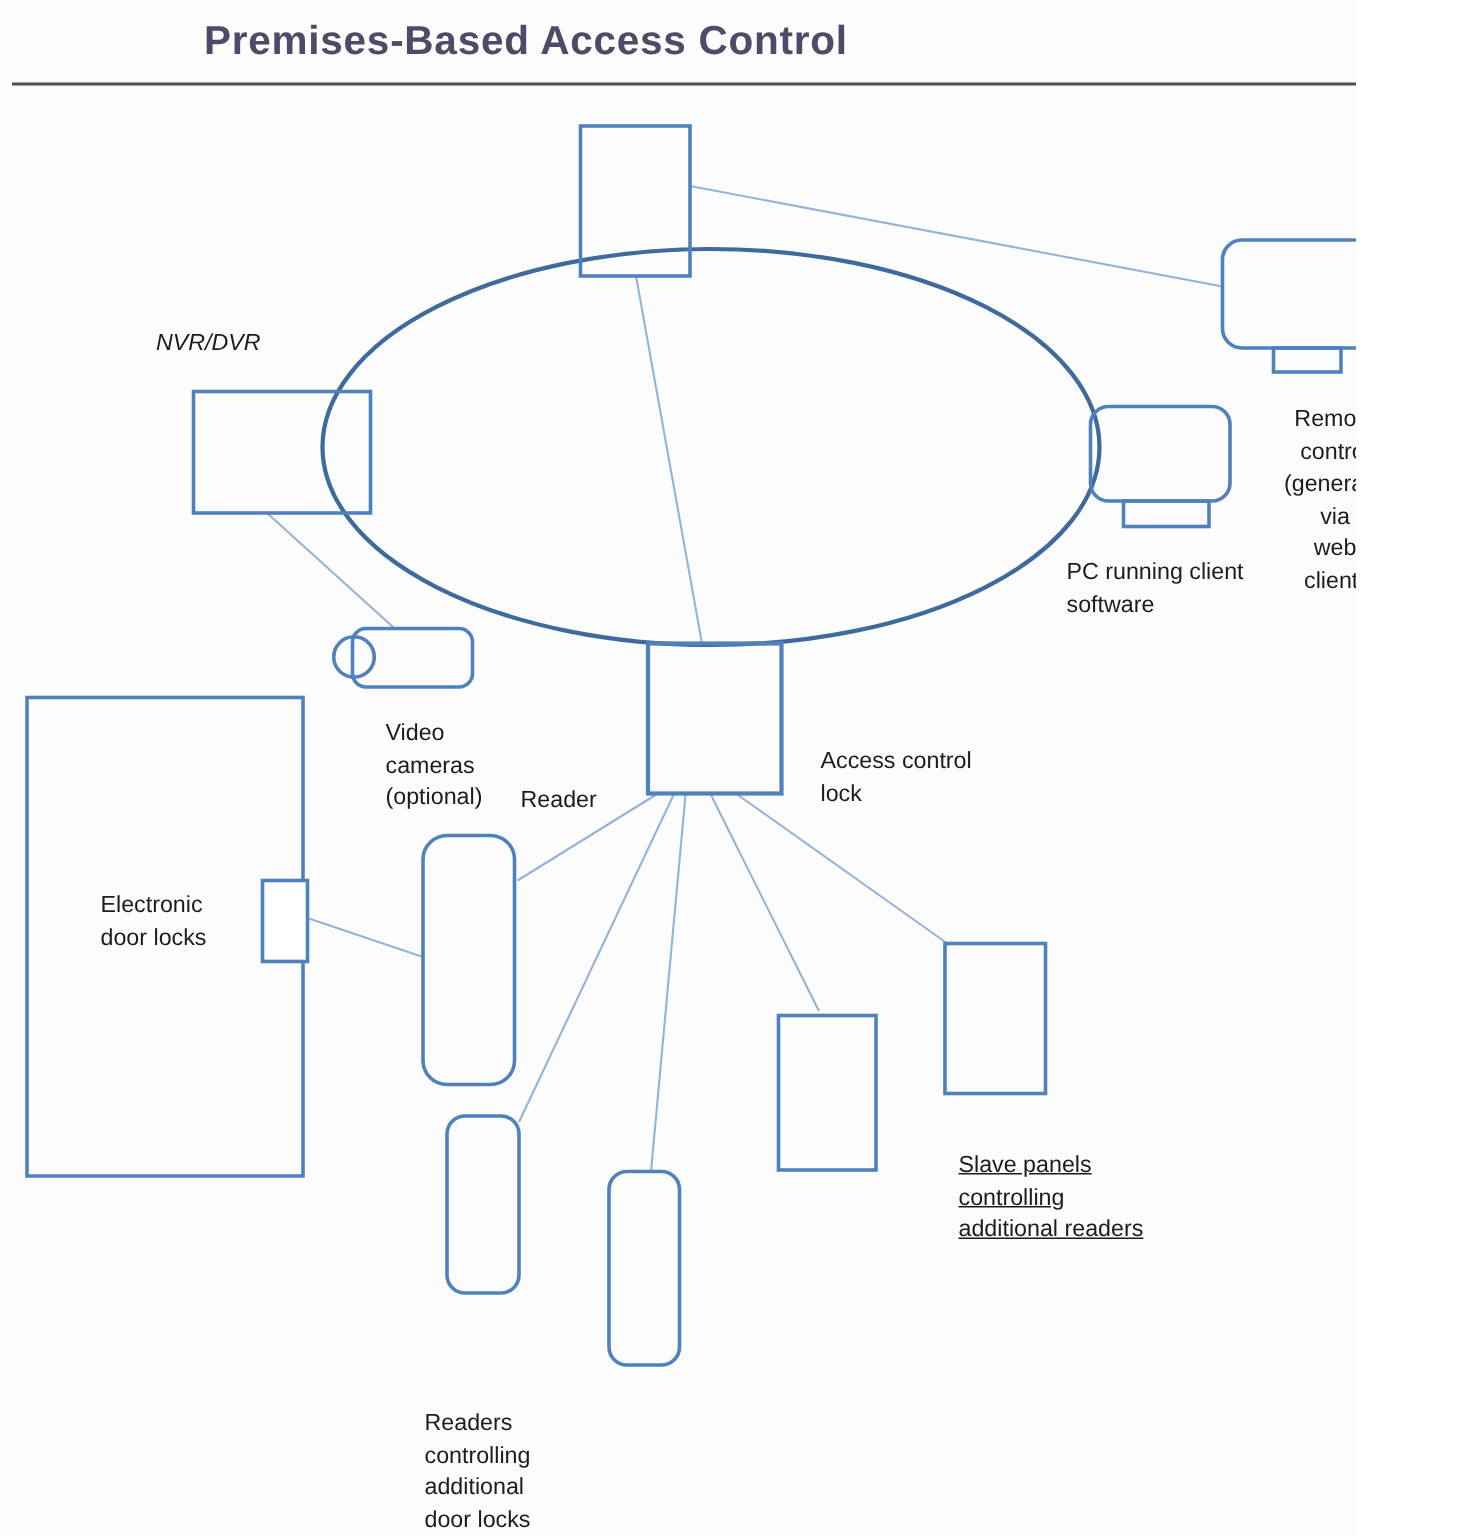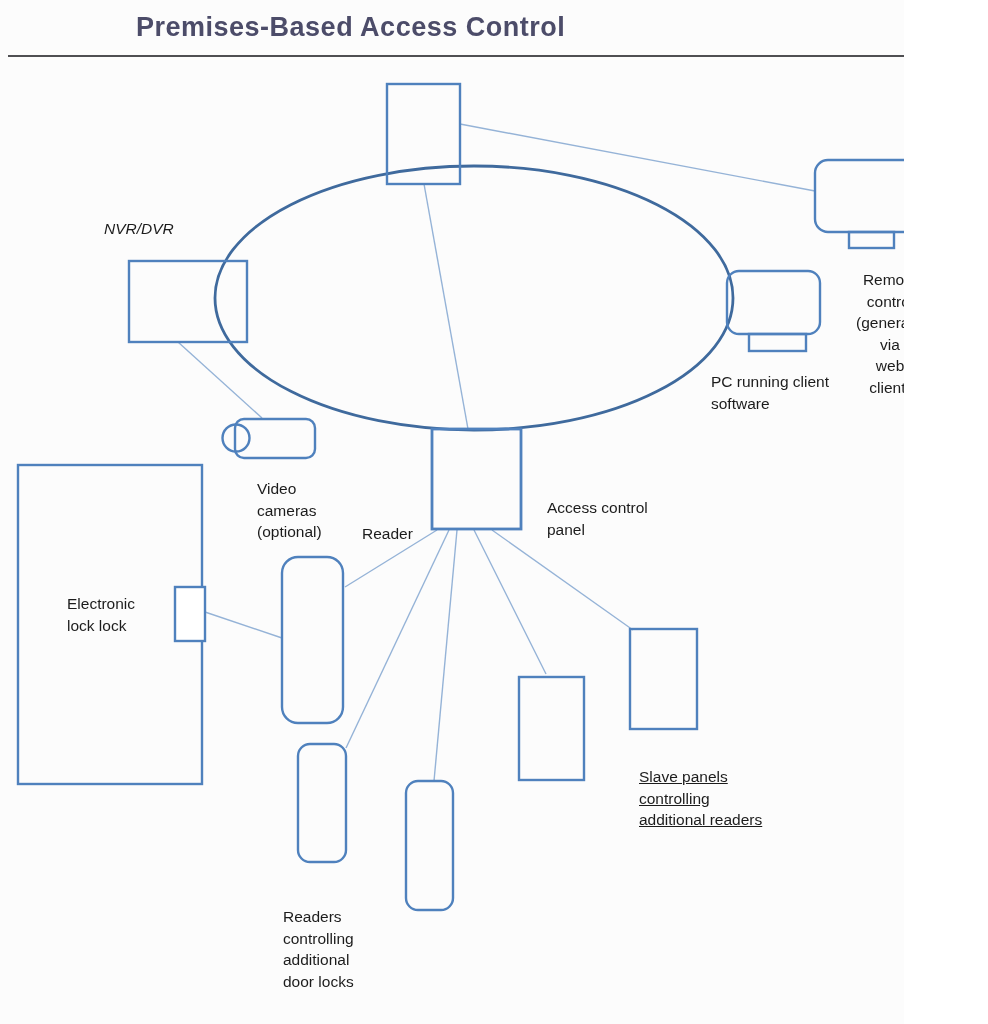--- a/index.html
+++ b/index.html
@@ -92,26 +92,26 @@
 
   <div class="label" style="left:104px;top:218px;font-style:italic;">NVR/DVR</div>
   <div class="label" style="left:856px;top:269px;text-align:center;">Remote control
 (generally via
 web client)</div>
   <div class="label" style="left:257px;top:478px;">Video
 cameras
 (optional)</div>
   <div class="label" style="left:711px;top:371px;">PC running client
 software</div>
-  <div class="label" style="left:347px;top:523px;margin-left:15px;">Reader</div>
+  <div class="label" style="left:347px;top:523px;">Reader</div>
   <div class="label" style="left:547px;top:497px;">Access control
-panel</div>
+lock</div>
   <div class="label" style="left:67px;top:593px;">Electronic
-lock lock</div>
+door locks</div>
   <div class="label" style="left:639px;top:766px;text-decoration:underline;">Slave panels
 controlling
 additional readers</div>
-  <div class="label" style="left:283px;top:906px;">Readers
+  <div class="label" style="left:283px;top:938px;">Readers
 controlling
 additional
 door locks</div>
 
 </div>
 
 </body></html>

